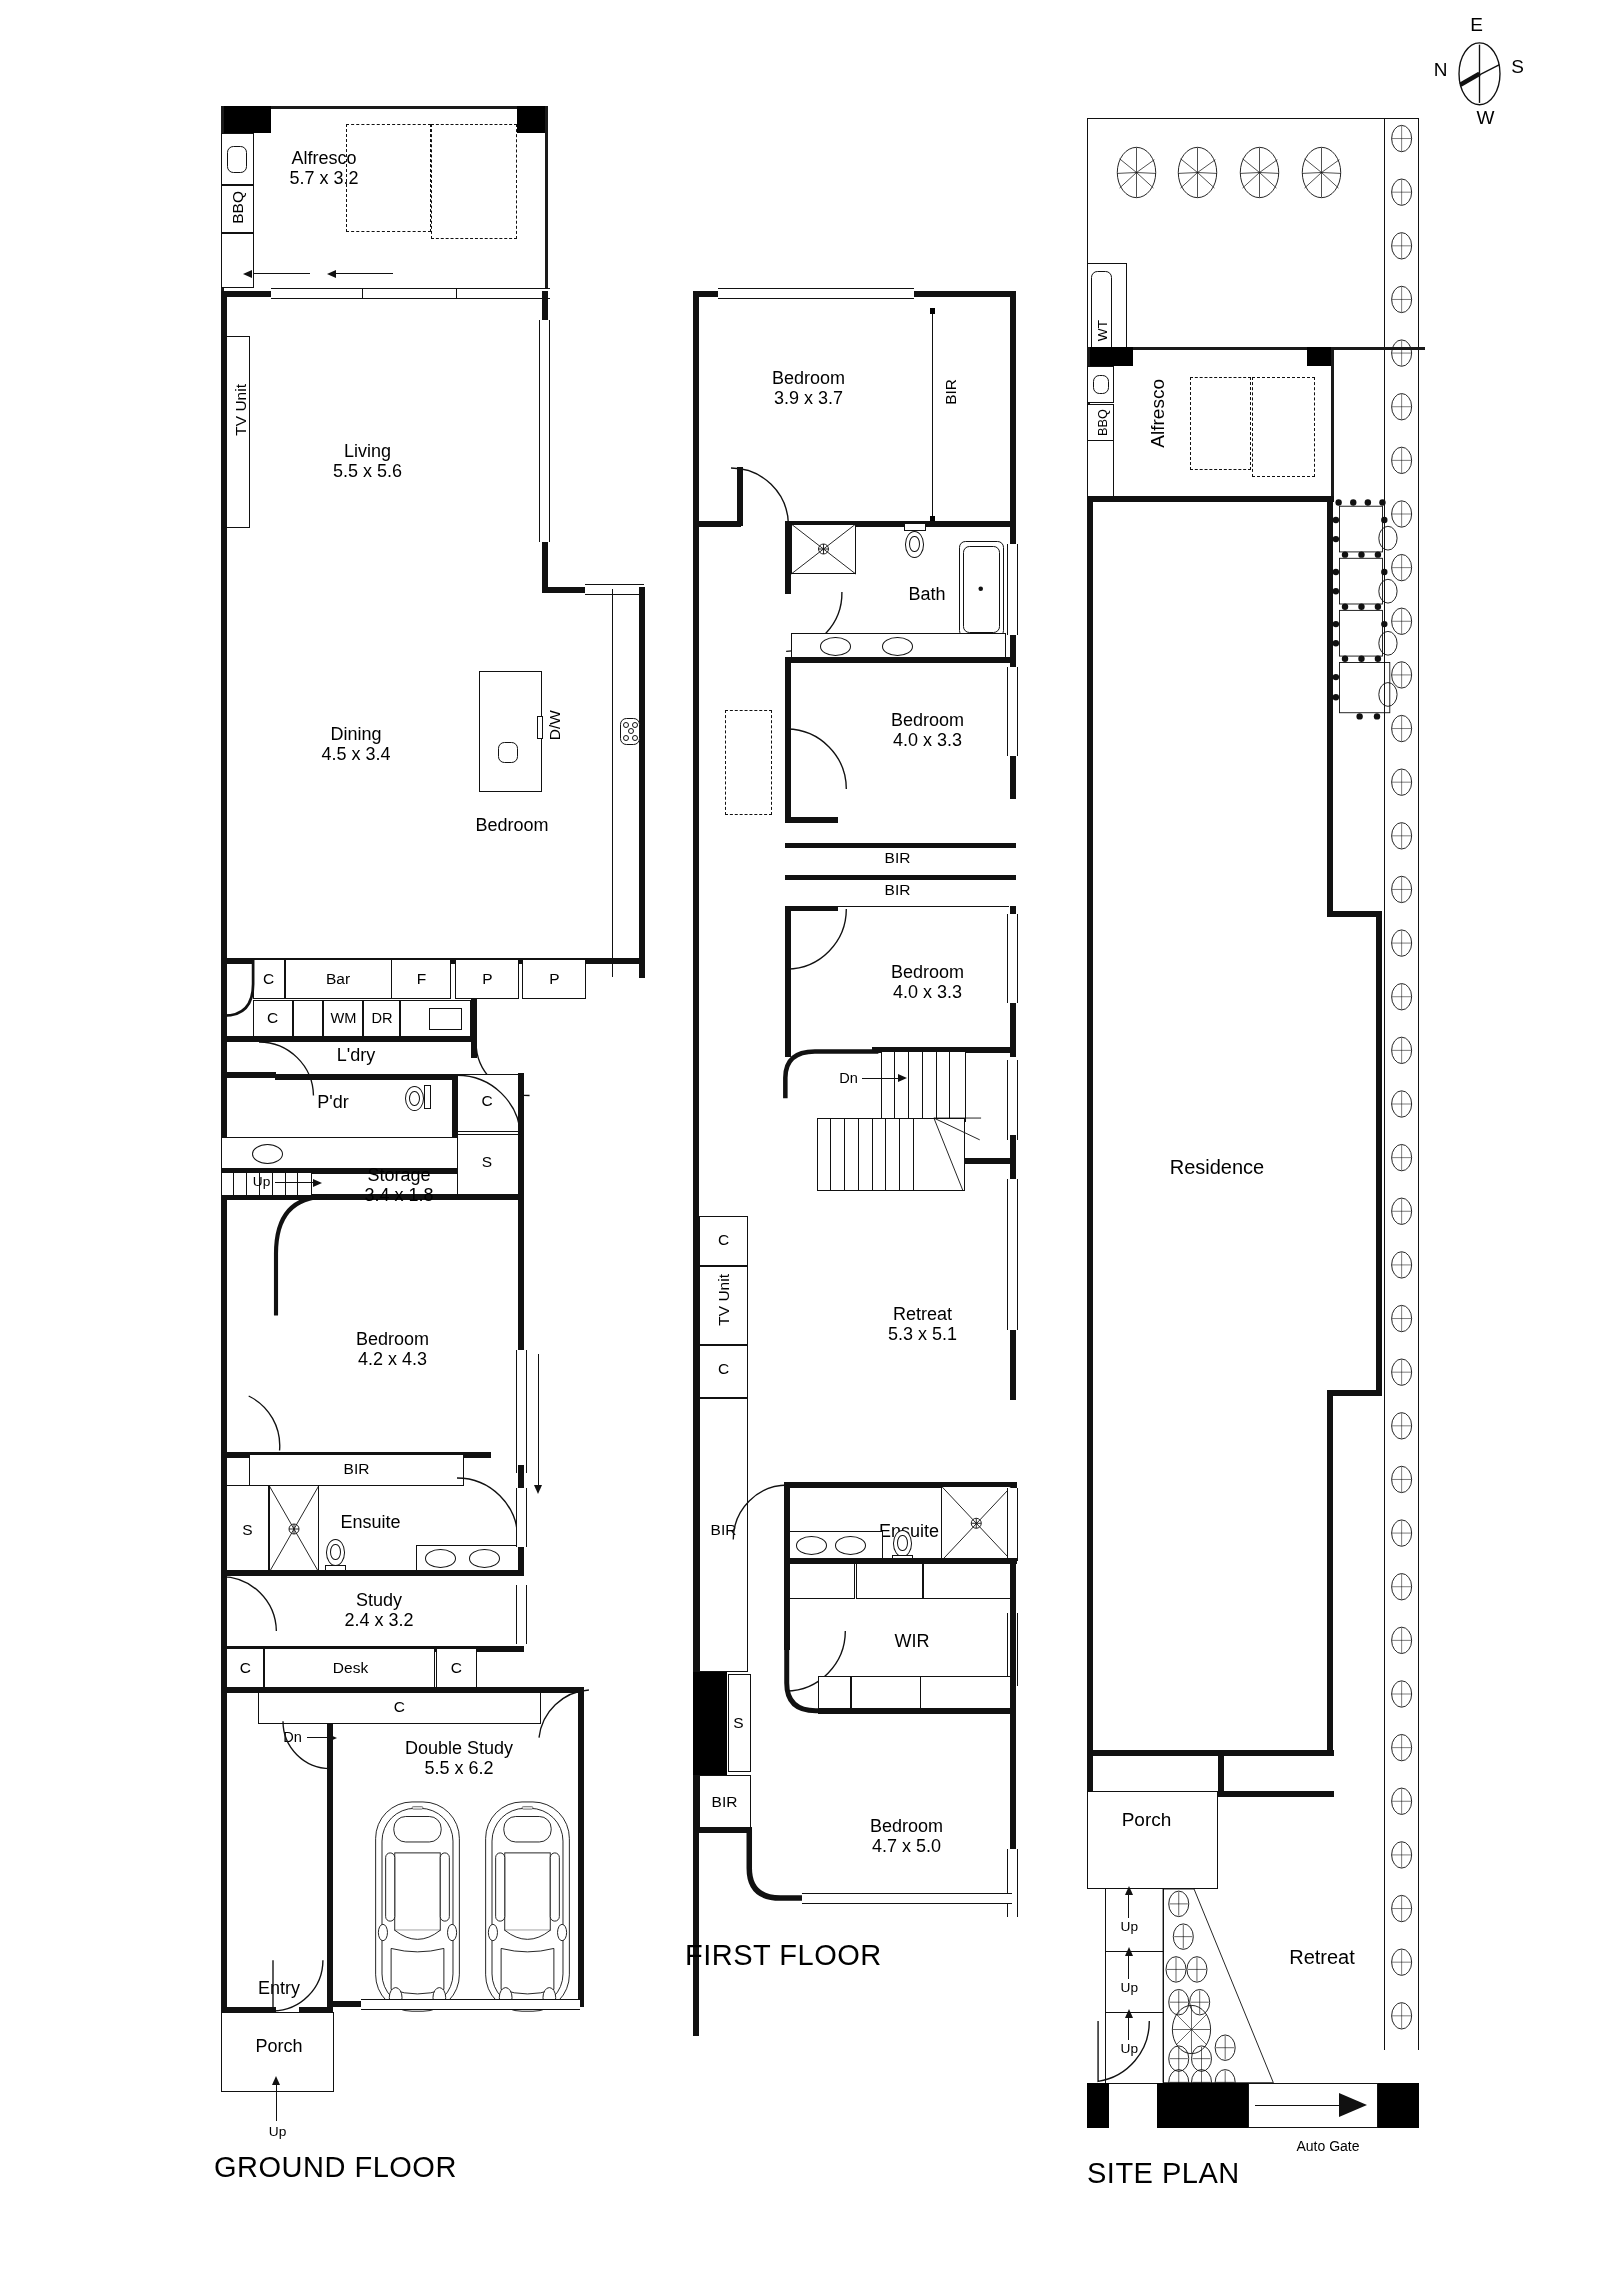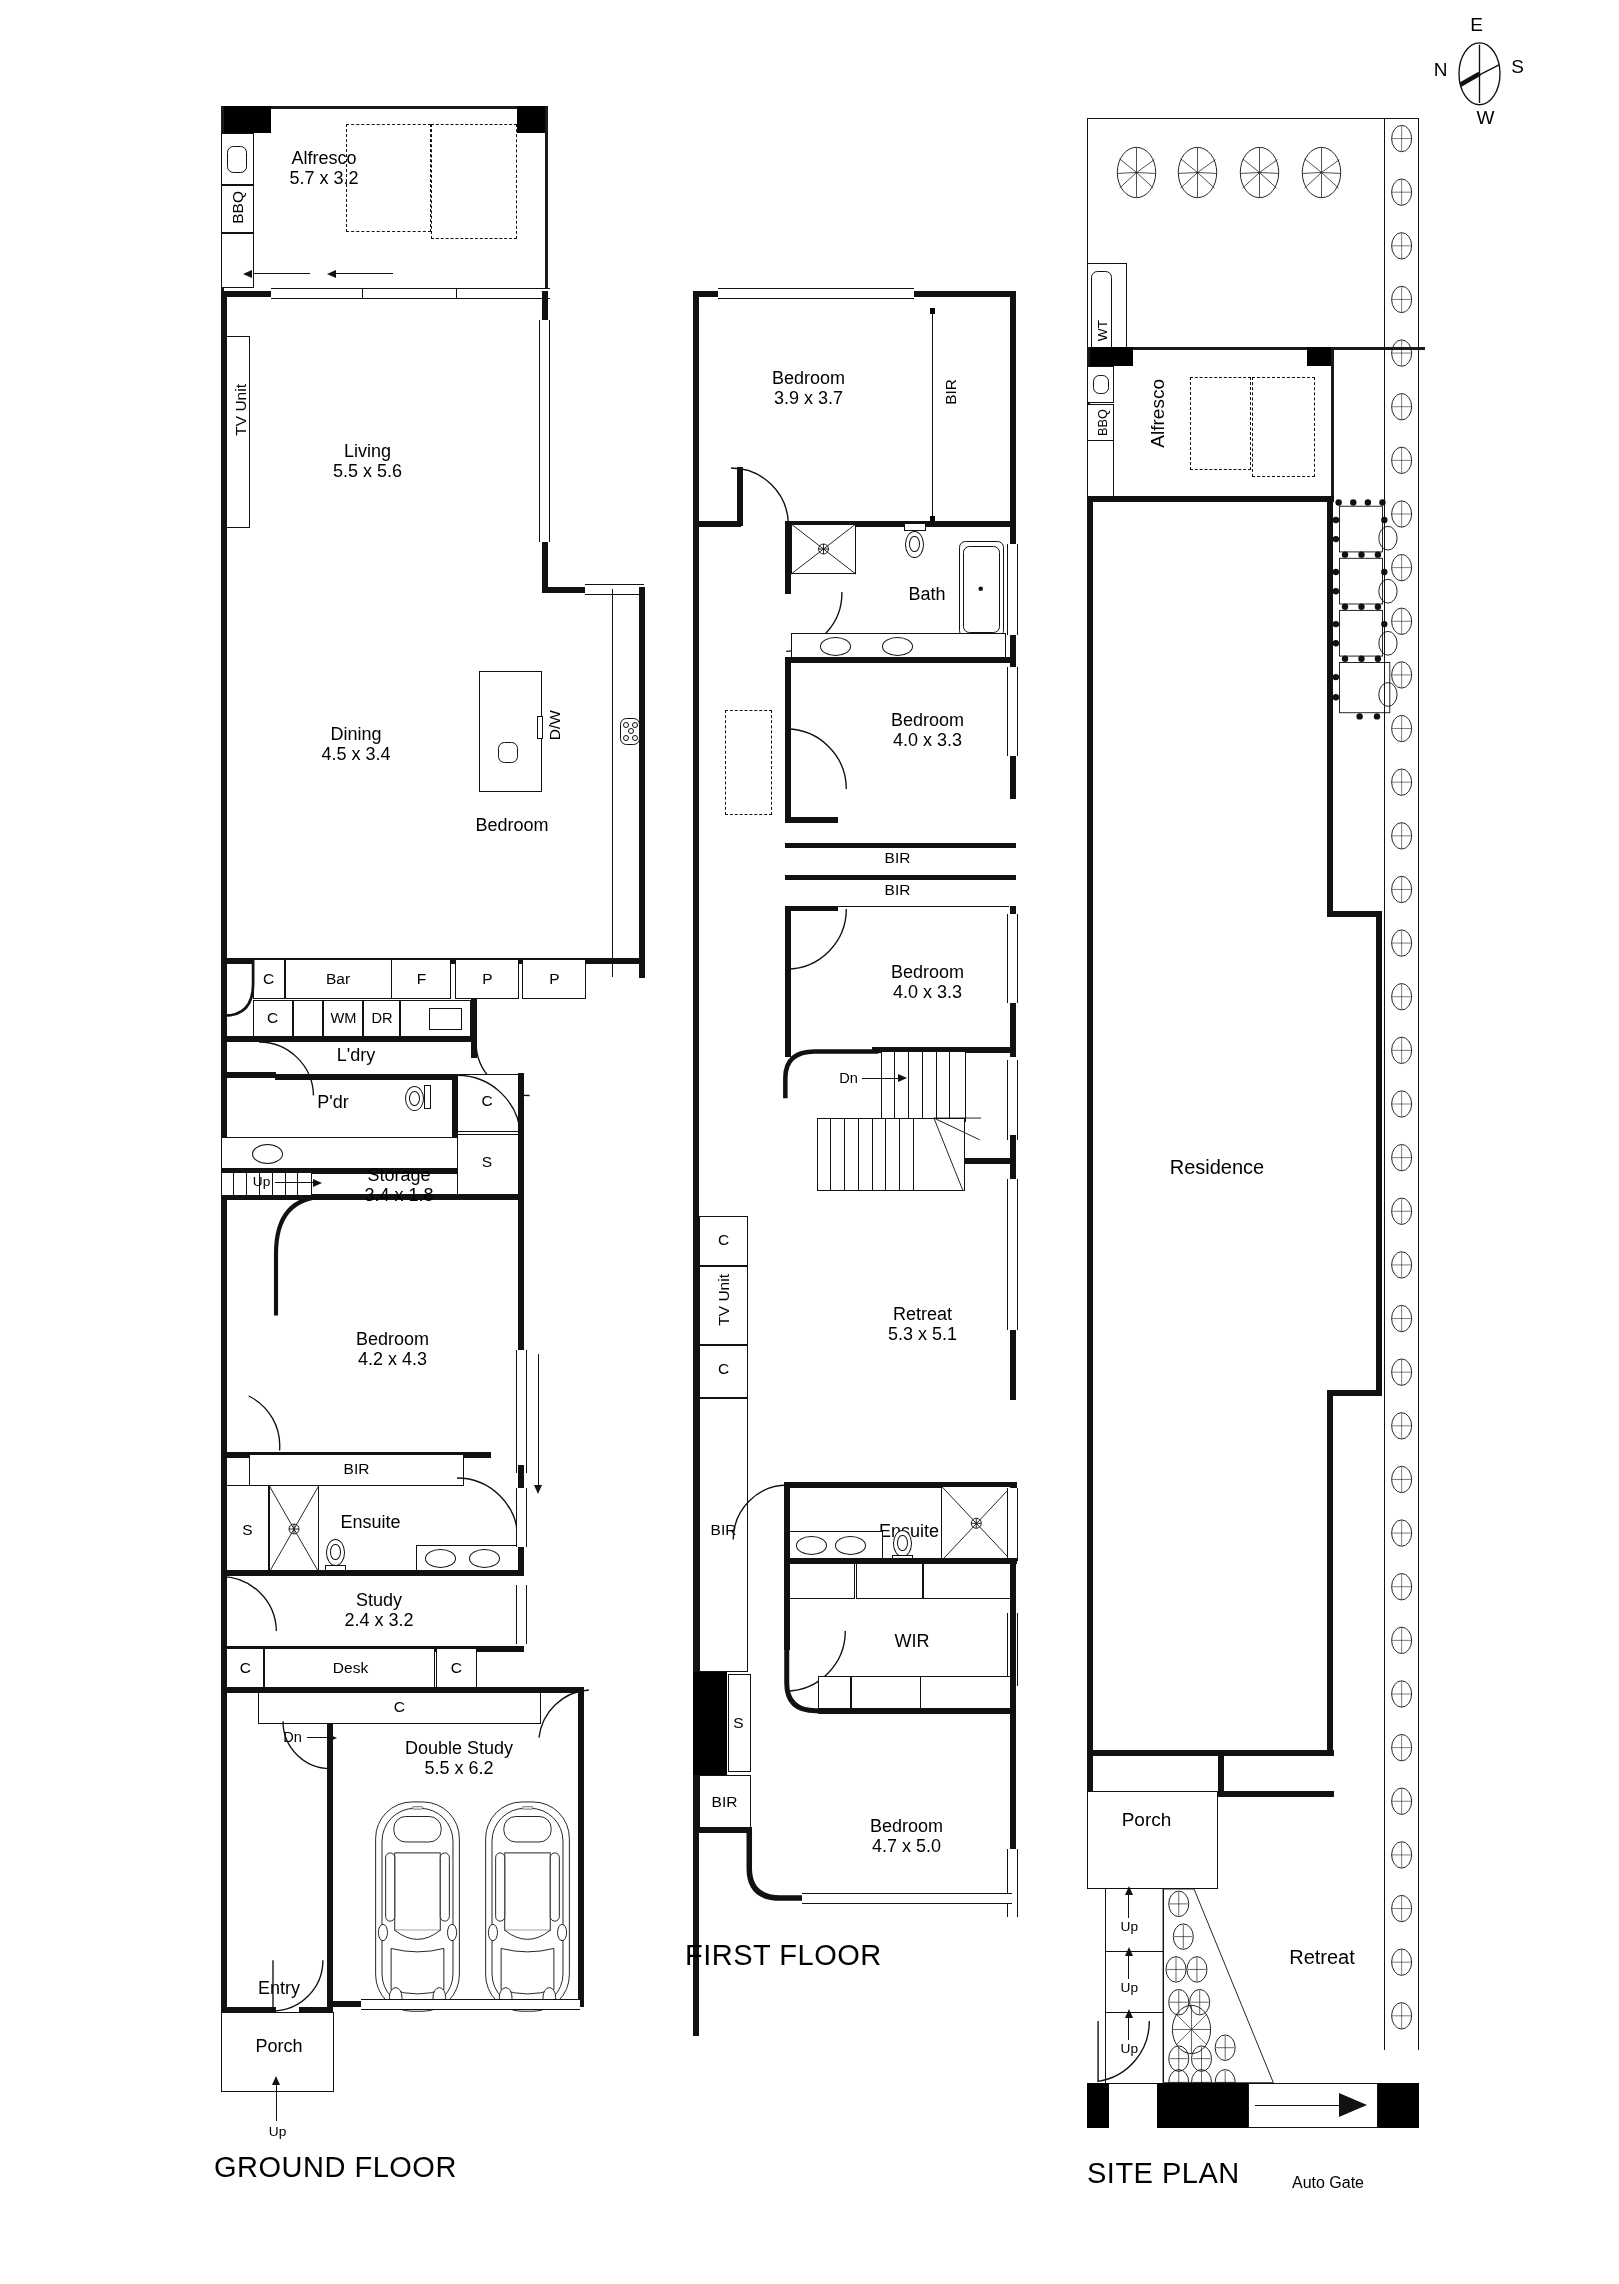--- a/index.html
+++ b/index.html
@@ -866,17 +866,17 @@
   </svg>
 
   <div class="sm" style="left:1265px;top:1946px;width:114px;font-size:20px;">Retreat</div>
 
   <div class="blk" style="left:1087px;top:2083px;width:22px;height:45px;"></div>
   <div class="blk" style="left:1157px;top:2083px;width:91px;height:45px;"></div>
   <div class="blk" style="left:1378px;top:2083px;width:41px;height:45px;"></div>
   <div class="bxs" style="left:1248px;top:2083px;width:130px;height:45px;"></div>
   <div class="arrowline" style="left:1255px;top:2105px;width:87px;"></div>
   <div class="bigahead-r" style="left:1339px;top:2093px;"></div>
-  <div class="sm" style="left:1278px;top:2138px;width:100px;font-size:16px;margin-top:36px;">Auto Gate</div>
+  <div class="sm" style="left:1278px;top:2138px;width:100px;font-size:14px;">Auto Gate</div>
 
   <div class="ttl" style="left:1087px;top:2157px;">SITE PLAN</div>
 </div>
 
 
 </body></html>

